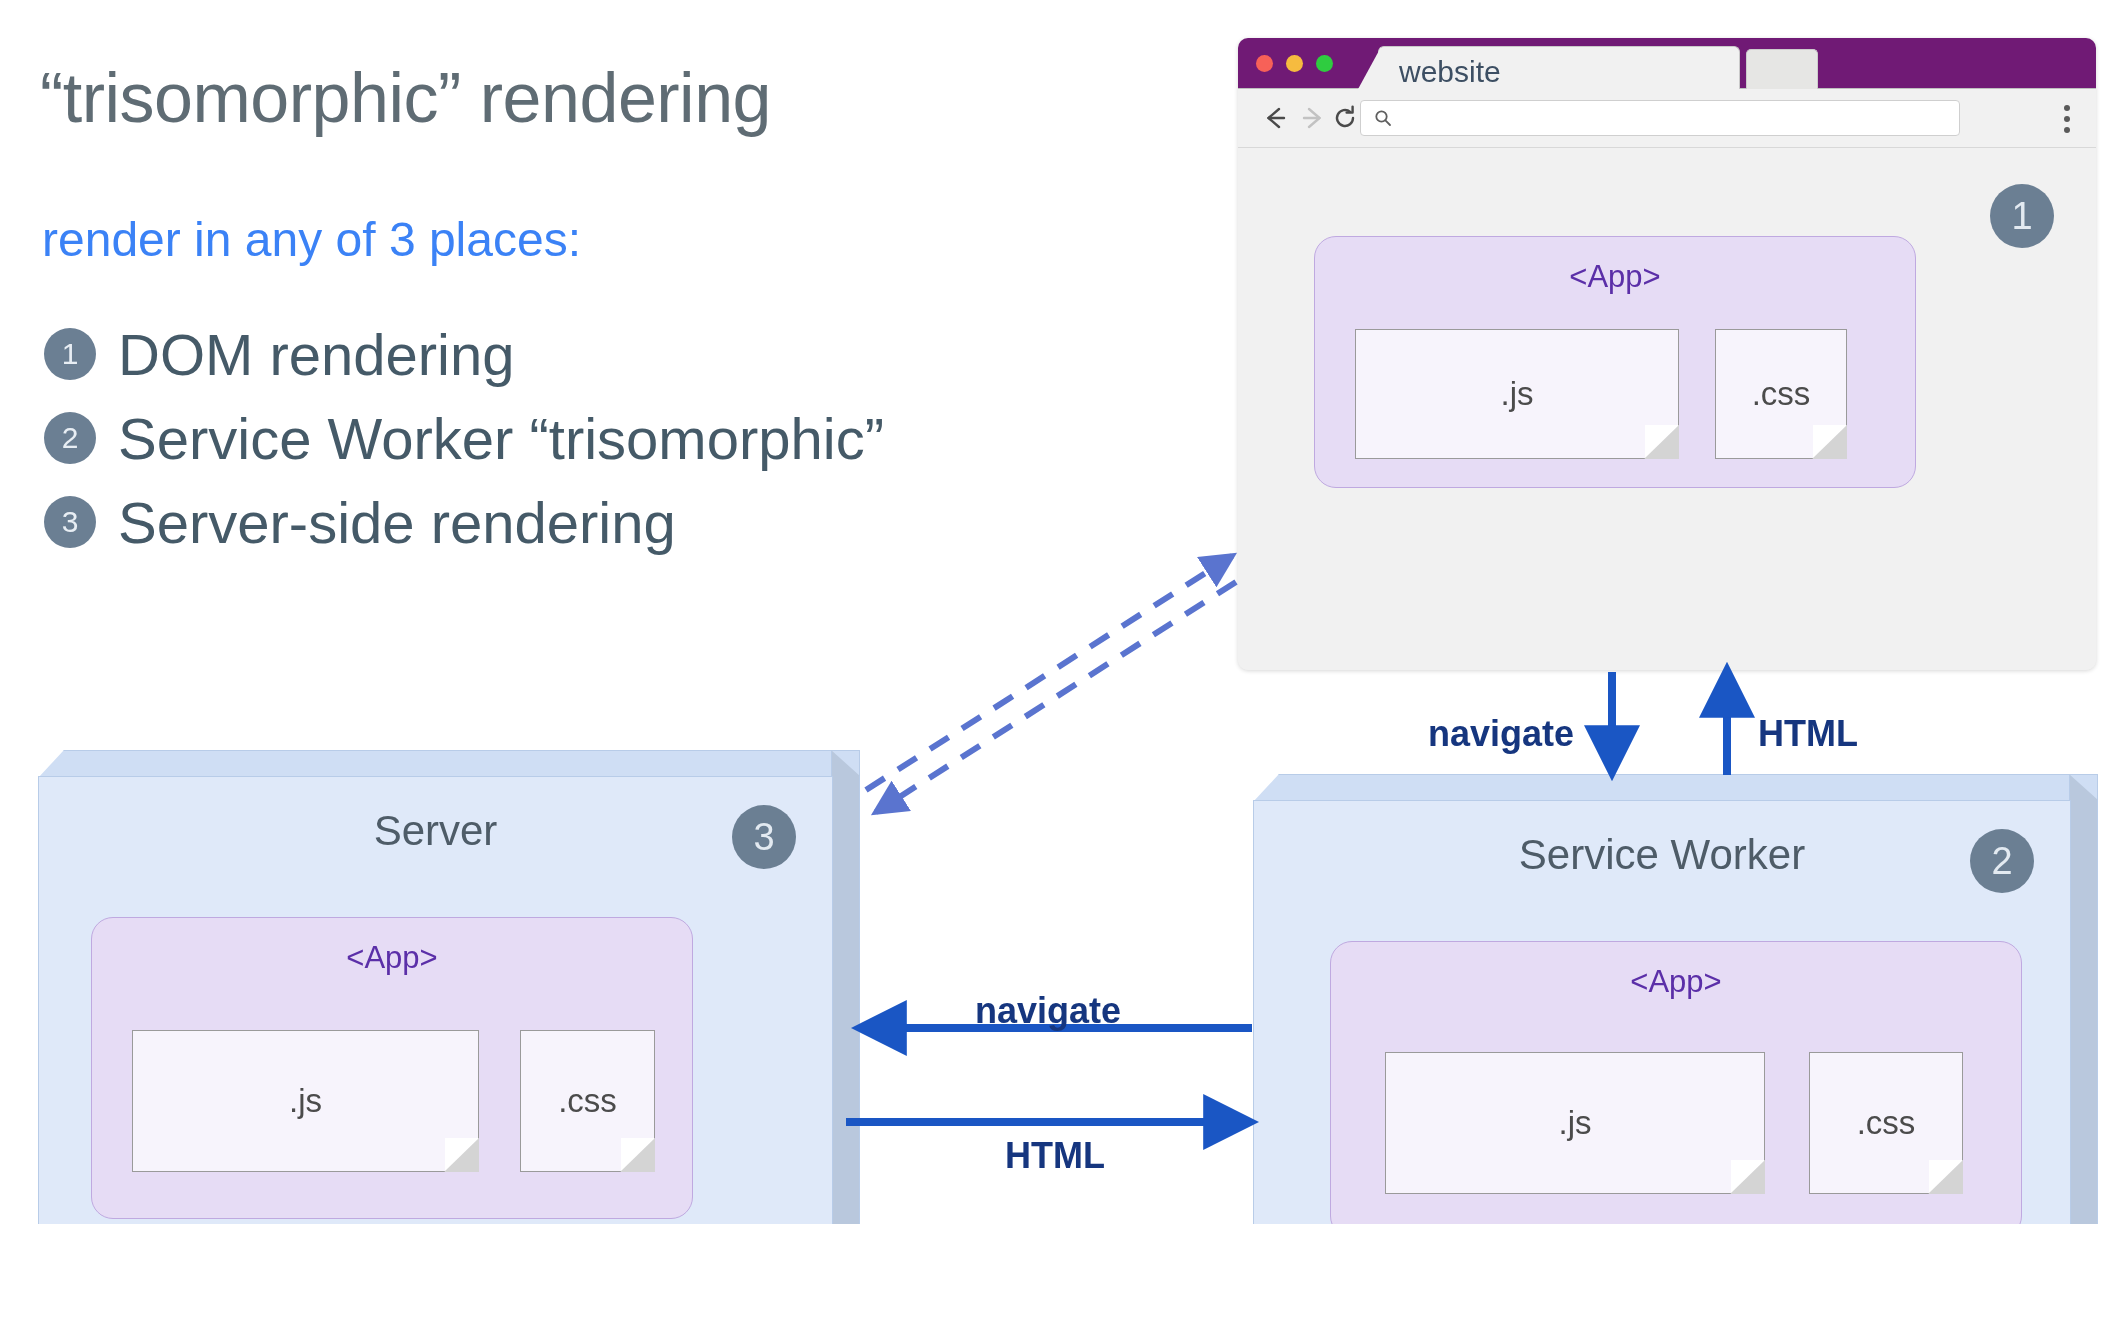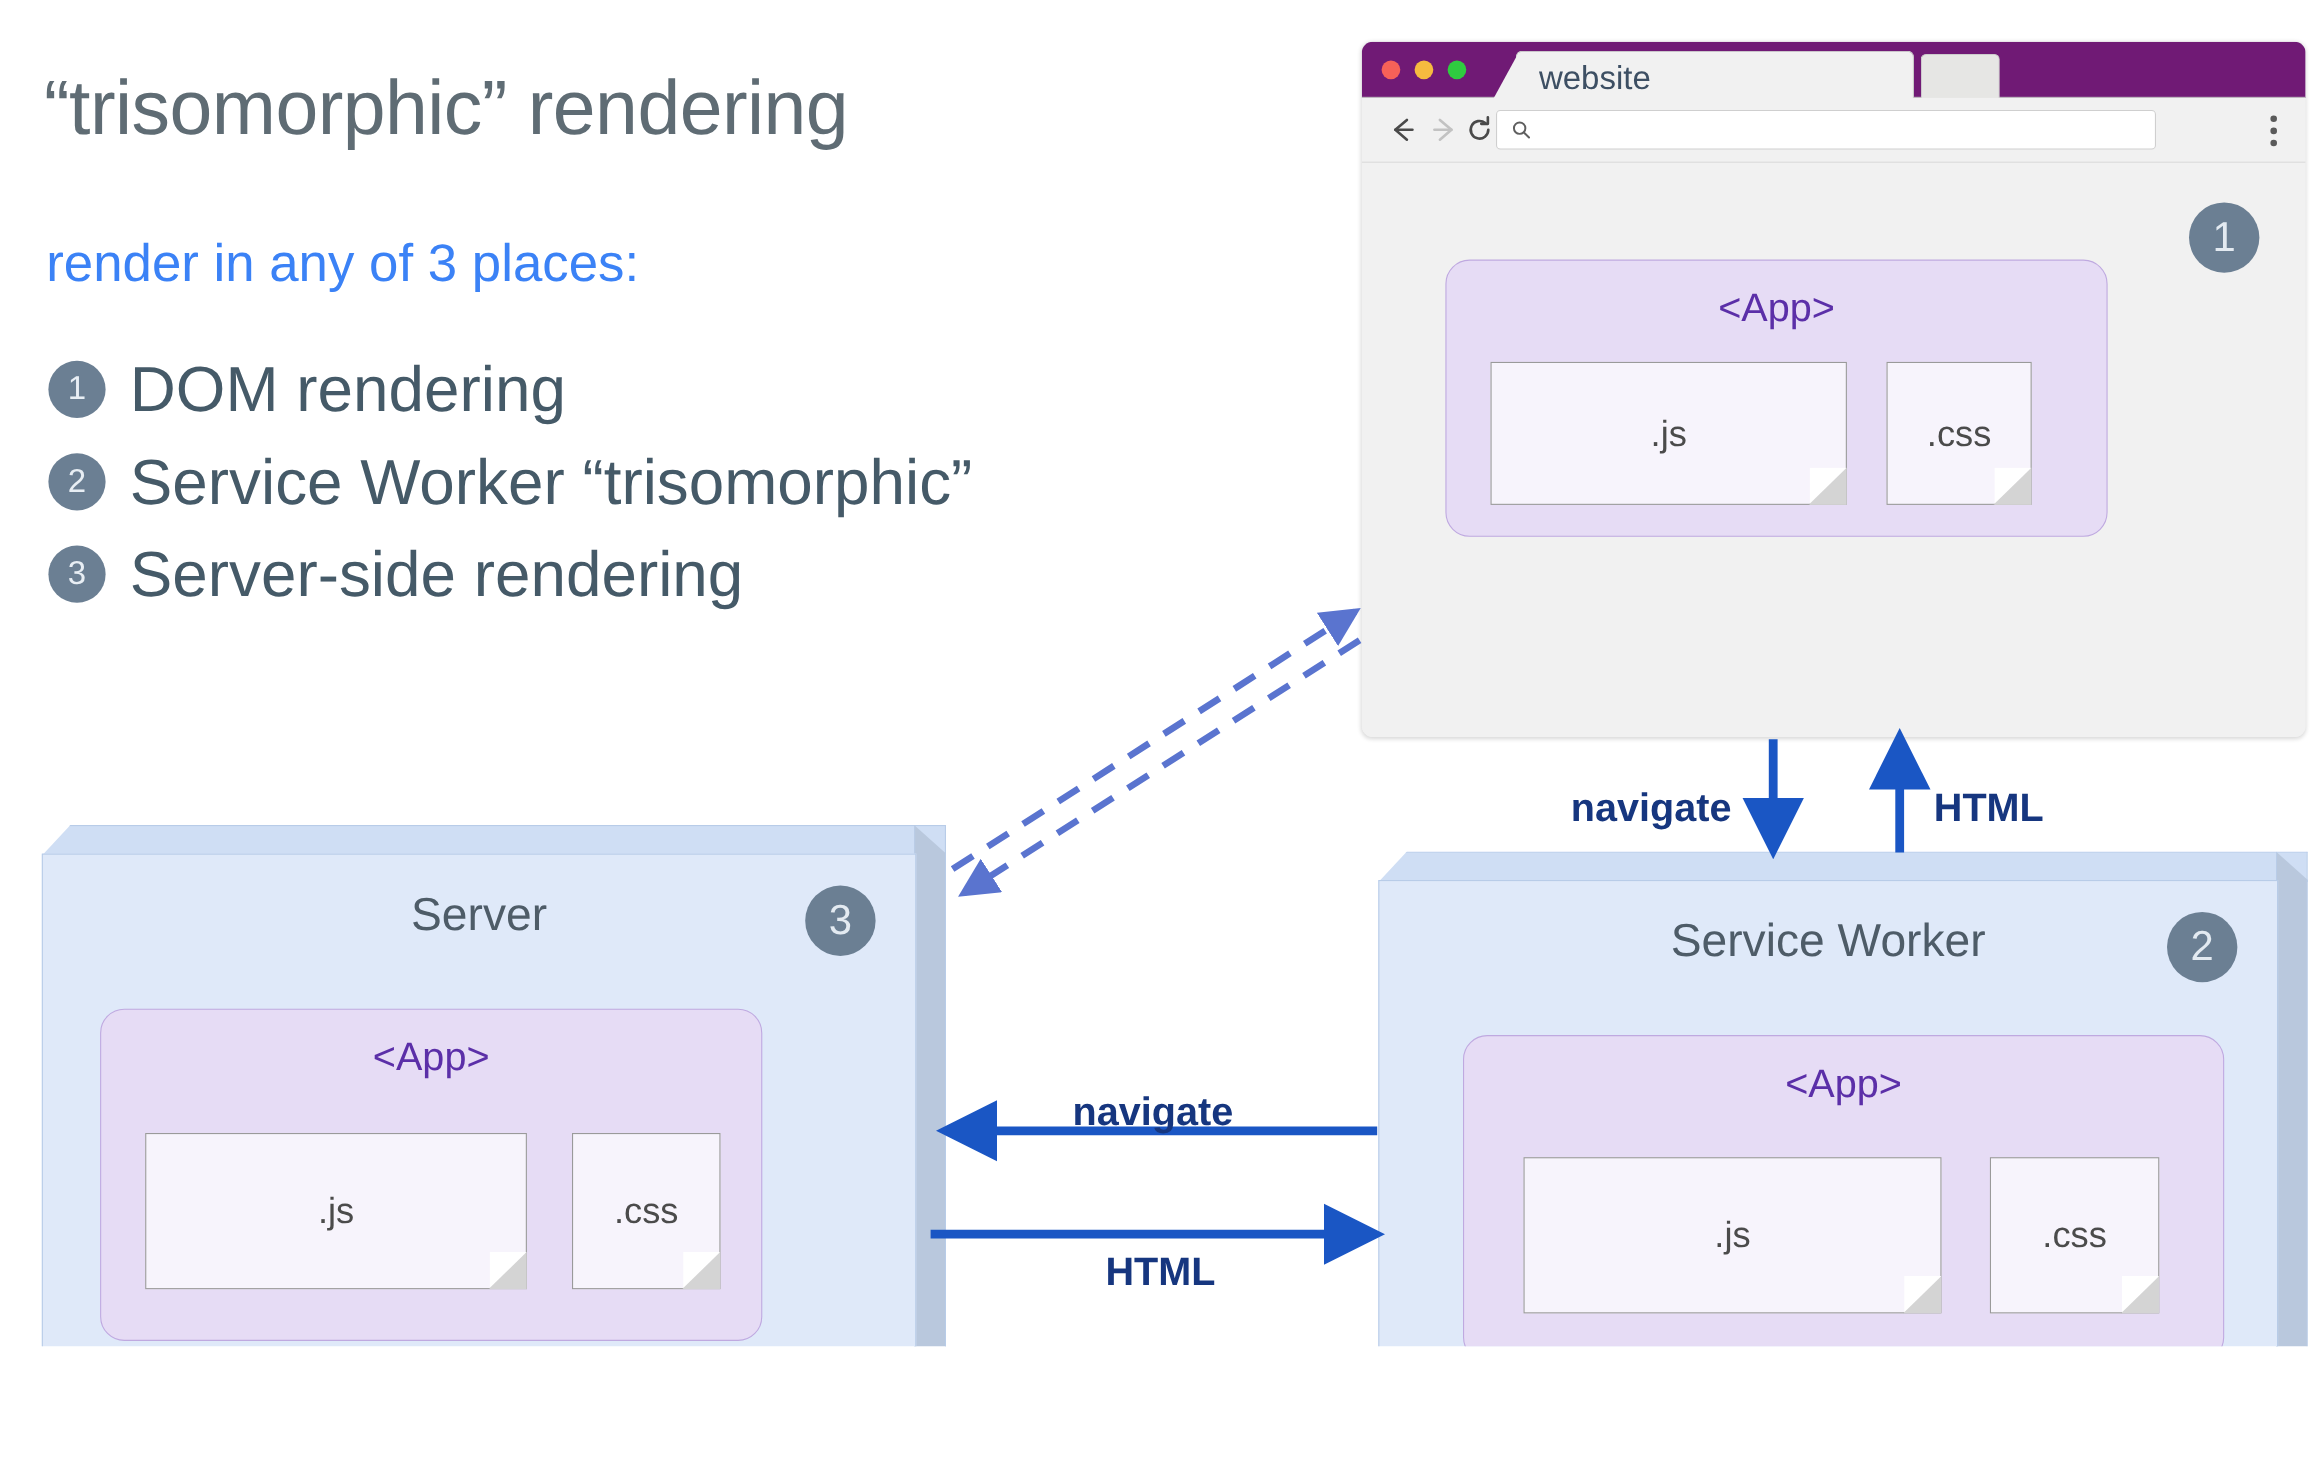--- a/index.html
+++ b/index.html
@@ -212,21 +212,21 @@
     background: #e6dcf5;
     border: 1px solid #bfa9e0;
     border-radius: 22px;
   }
   .app-label {
     position: absolute;
     top: 22px;
     left: 0;
     width: 100%;
     text-align: center;
-    font-size: 36px;
+    font-size: 31px;
     color: #5b2fa8;
   }
   
   .sheet {
     position: absolute;
     background: #f7f4fc;
     border: 1px solid #9a9a9a;
   }
   .sheet .fold {
     position: absolute;

